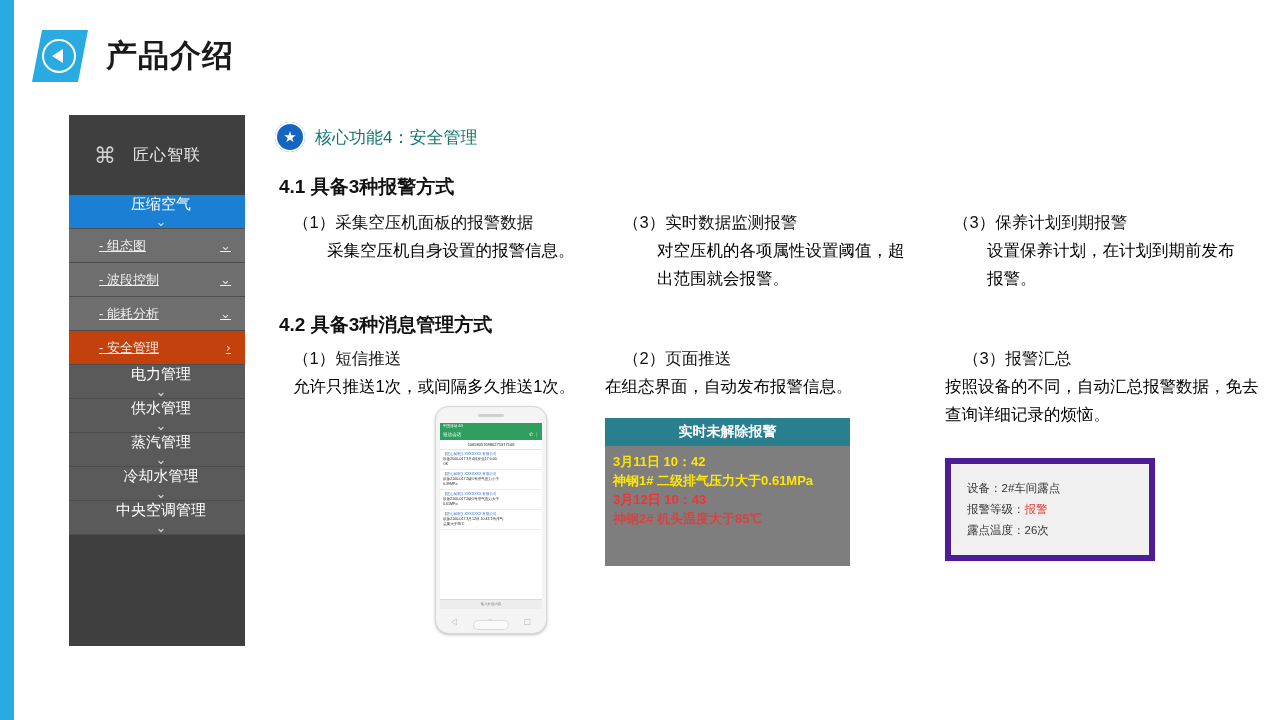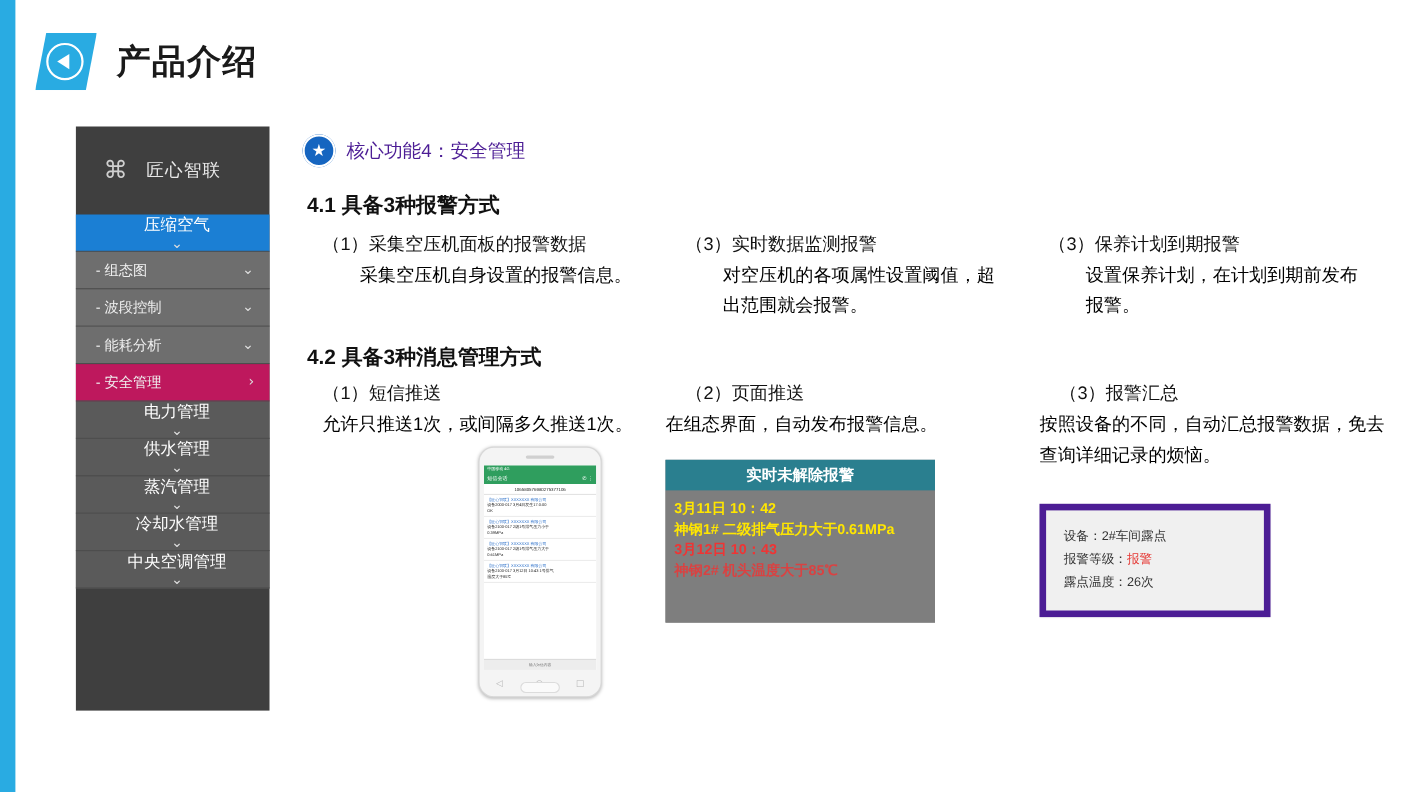--- a/index.html
+++ b/index.html
@@ -115,25 +115,26 @@
     font-size: 15px;
     height: 34px;
     flex-direction: column;
   }
   .menu-item.level1.active {
     background: #1b7fd4;
   }
   .menu-item.level2 {
     background: #6e6e6e;
     font-size: 13px;
-    padding-left: 18px;
+    padding-left: 30px;
     color: #f0f0f0;
+    text-decoration: underline;
   }
   .menu-item.level2.active {
-    background: #be185d;
+    background: #c2410c;
   }
   .chev {
     color: #dddddd;
     font-size: 13px;
     font-family: "DejaVu Sans", sans-serif;
   }
 
   
   .main {
     position: absolute;
@@ -153,21 +154,21 @@
     background: #1565c0;
     color: #ffffff;
     display: flex;
     align-items: center;
     justify-content: center;
     font-size: 15px;
     box-shadow: 0 0 0 2px #ffffff inset;
   }
   .core-title {
     font-size: 17px;
-    color: #4c1d95;
+    color: #0f766e;
     margin-left: 10px;
   }
   .section-title {
     font-size: 19px;
     font-weight: bold;
     color: #111111;
     margin-top: 20px;
     margin-left: 4px;
   }
   .cols {

